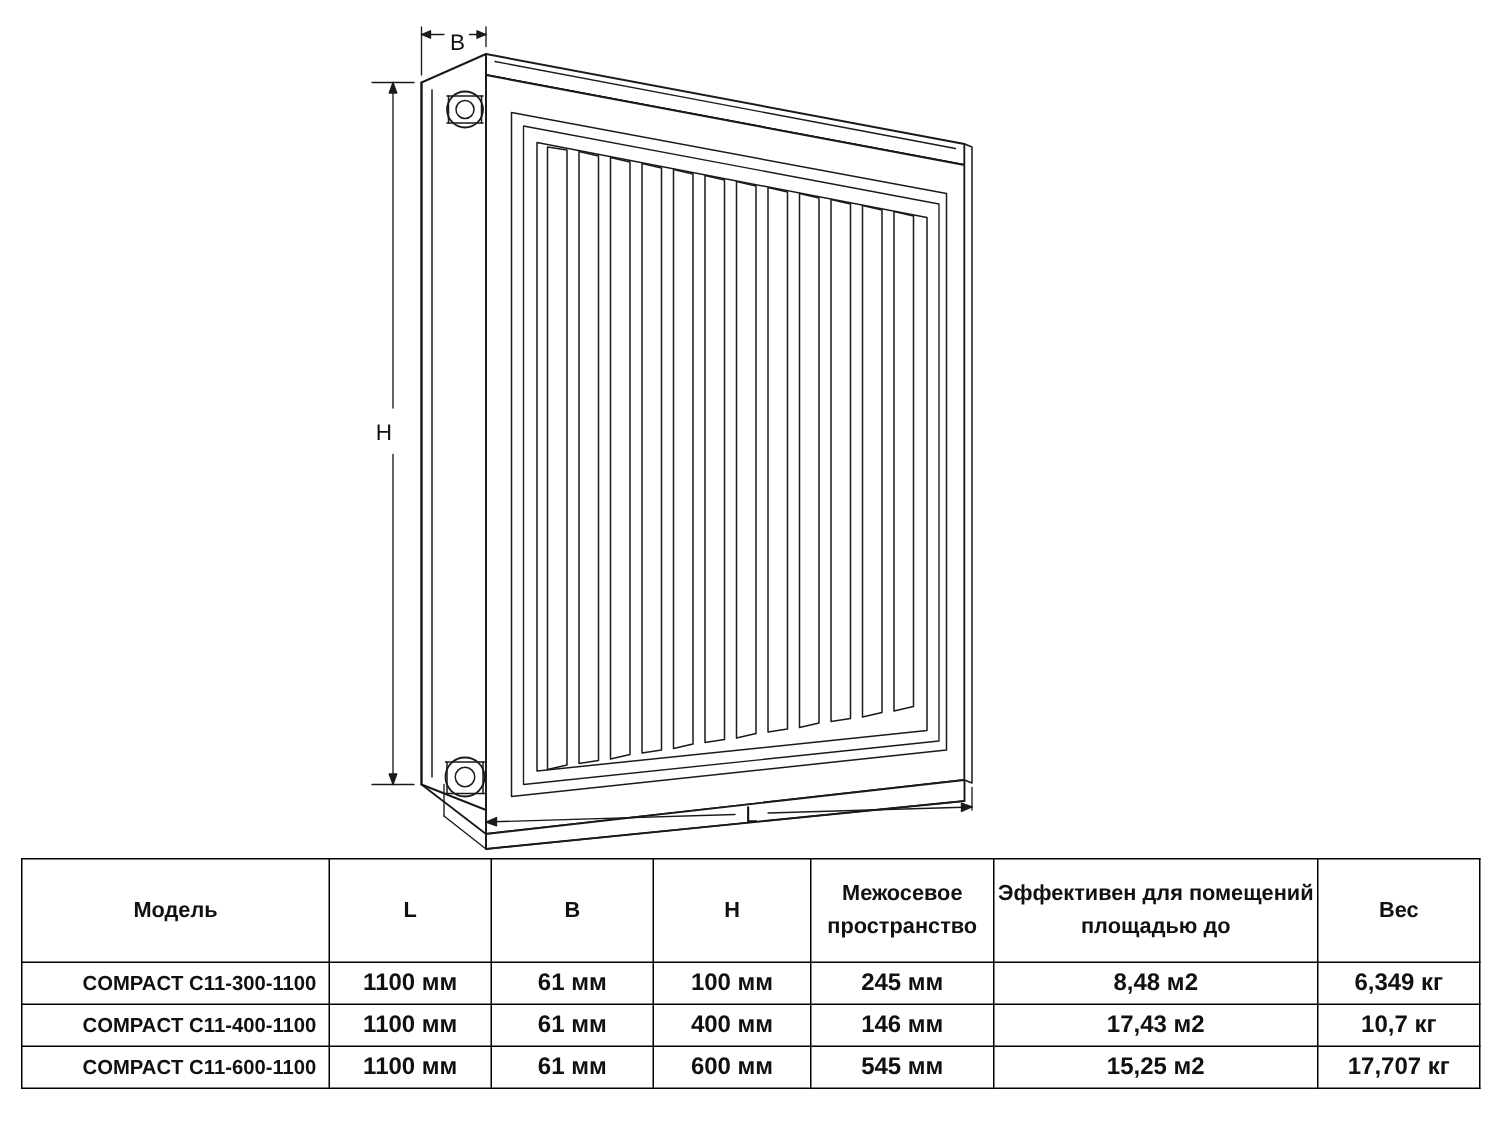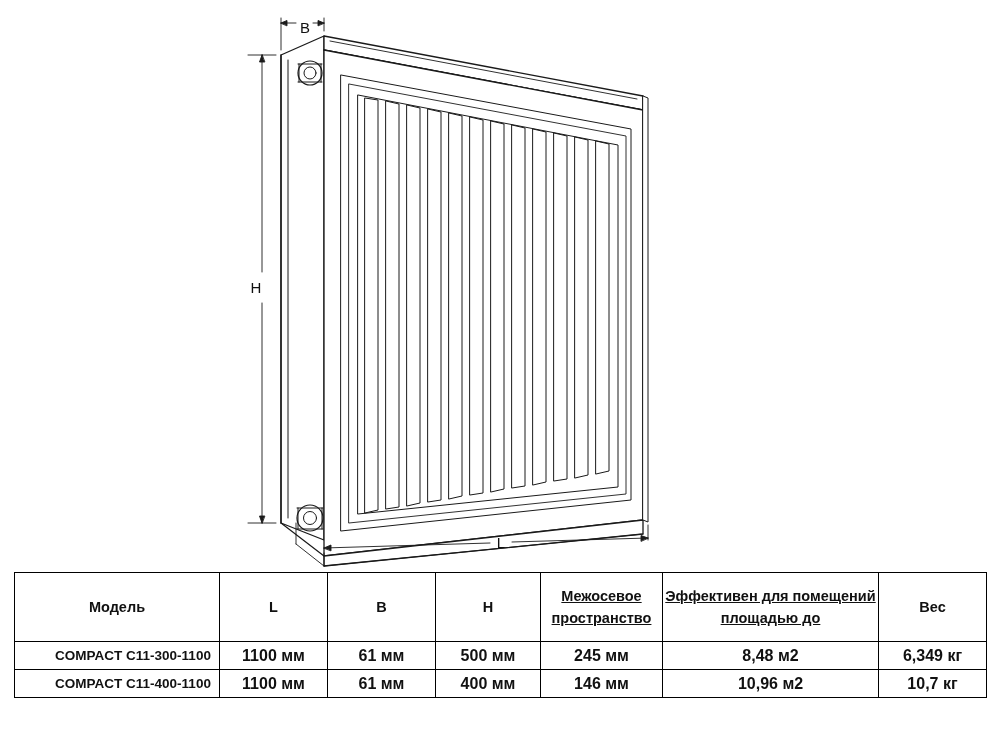--- a/index.html
+++ b/index.html
@@ -61,21 +61,21 @@
     font-size: 13.5px;
     padding-left: 32px;
   }
   .col-model { width: 205px; }
   .col-l { width: 108px; }
   .col-b { width: 108px; }
   .col-h { width: 105px; }
   .col-mezh { width: 122px; }
   .col-eff { width: 216px; }
   .col-ves { width: 108px; }
-  .hdr-two-line { line-height: 1.6; text-decoration: underline; }
+  .hdr-two-line { line-height: 1.6; }
 </style>
 </head>
 <body>
 
 <div id="drawing-area">
   <svg width="1000" height="570" viewBox="0 0 1000 570" xmlns="http://www.w3.org/2000/svg">
     <g fill="none" stroke="#1a1a1a" stroke-width="1.3" stroke-linejoin="round" stroke-linecap="round">
 
       <g>
         <path d="M281,55 L324,36 L324,540 L281,523 Z" fill="#ffffff"></path>
@@ -201,28 +201,37 @@
         <div>площадью до</div>
       </th>
       <th>Вес</th>
     </tr>
   </thead>
   <tbody>
     <tr>
       <td class="model-cell">COMPACT C11-300-1100</td>
       <td>1100 мм</td>
       <td>61 мм</td>
-      <td>500 мм</td>
+      <td>100 мм</td>
       <td>245 мм</td>
       <td>8,48 м2</td>
       <td>6,349 кг</td>
     </tr>
     <tr>
       <td class="model-cell">COMPACT C11-400-1100</td>
       <td>1100 мм</td>
       <td>61 мм</td>
       <td>400 мм</td>
       <td>146 мм</td>
-      <td>10,96 м2</td>
+      <td>17,43 м2</td>
       <td>10,7 кг</td>
+    </tr>
+    <tr>
+      <td class="model-cell">COMPACT C11-600-1100</td>
+      <td>1100 мм</td>
+      <td>61 мм</td>
+      <td>600 мм</td>
+      <td>545 мм</td>
+      <td>15,25 м2</td>
+      <td>17,707 кг</td>
     </tr>
   </tbody>
 </table>
 
 </body></html>

